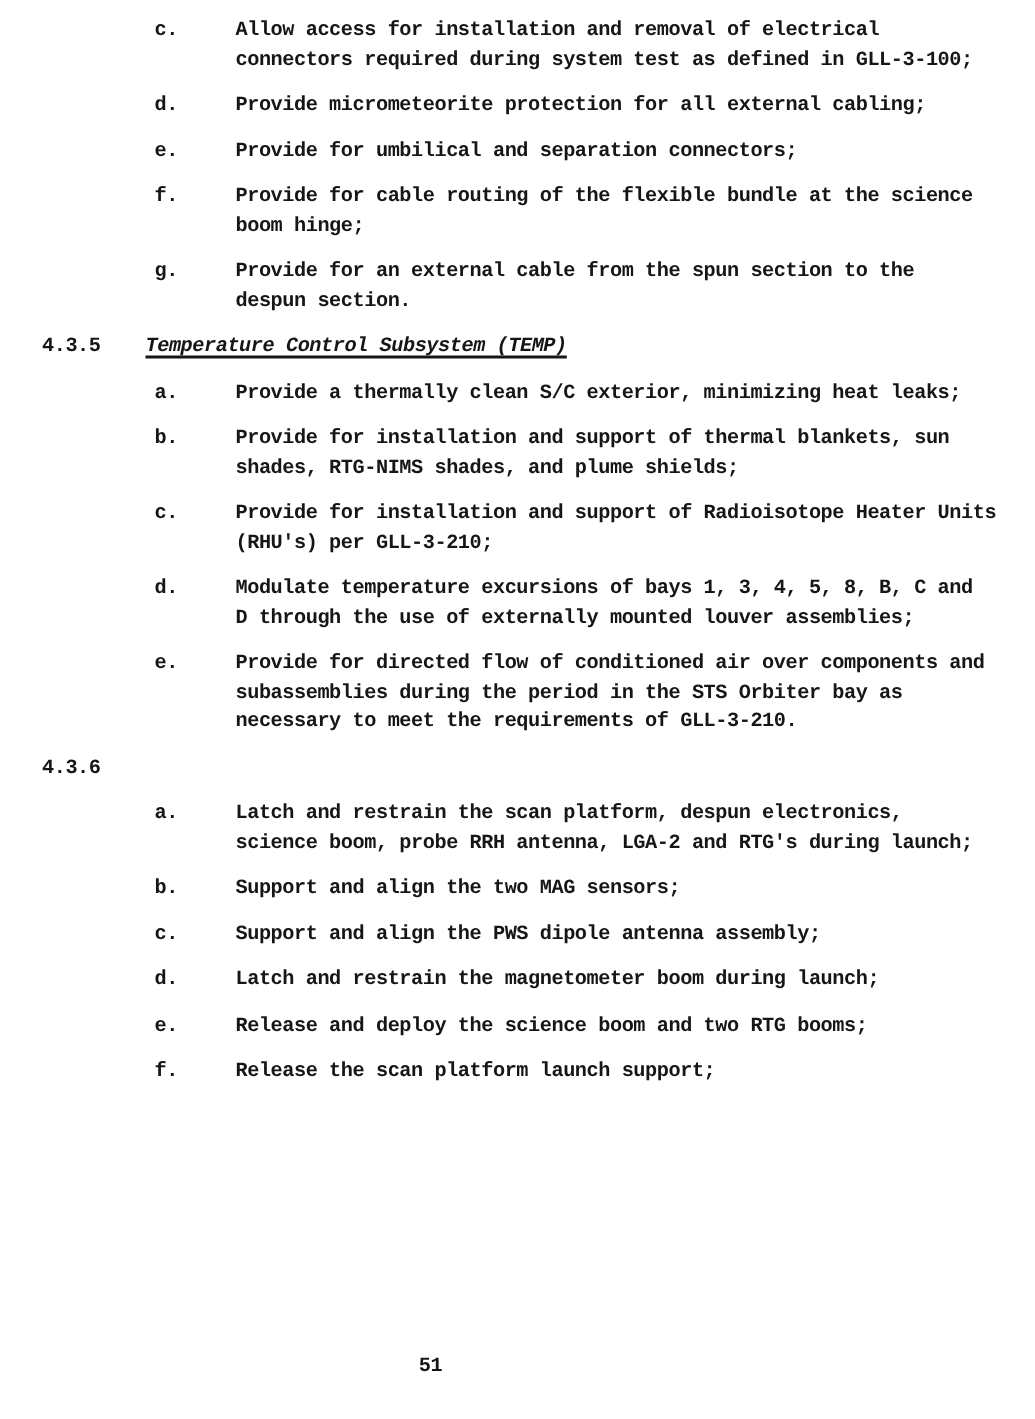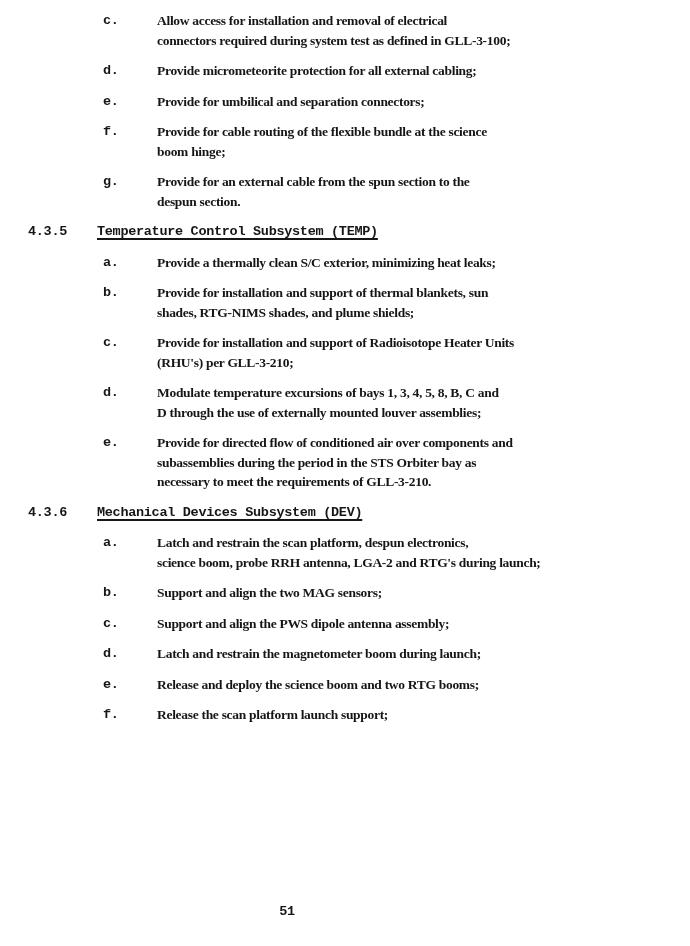--- a/index.html
+++ b/index.html
@@ -30,35 +30,35 @@
     display: flex;
     margin: 0 0 11px 103px;
   }
   .list-item .lbl {
     flex: none;
     width: 54px;
   }
   .list-item .txt {
     white-space: pre-line;
     flex: 1;
-    font-family: Liberation Serif, serif;
   }
   .sec-head {
     display: flex;
     margin: 0 0 11px 28px;
     align-items: flex-end;
   }
   .sec-head .num {
     flex: none;
     width: 69px;
   }
   .sec-head .title {
     text-decoration: underline;
     text-decoration-thickness: 1.5px;
     text-underline-offset: 3px;
+    font-style: italic;
   }
   .para {
     margin: 0 0 11px 97px;
     white-space: pre-line;
     max-width: 575px;
   }
   .page-num {
     position: absolute;
     top: 902px;
     left: 0;
@@ -122,21 +122,20 @@
     </div>
     <div class="list-item">
       <span class="lbl">e.</span>
       <span class="txt">Provide for directed flow of conditioned air over components and
 subassemblies during the period in the STS Orbiter bay as
 necessary to meet the requirements of GLL-3-210.</span>
     </div>
 
     <div class="sec-head">
       <span class="num">4.3.6</span>
-      <span class="title">Mechanical Devices Subsystem (DEV)</span>
     </div>
 
     <div class="list-item">
       <span class="lbl">a.</span>
       <span class="txt">Latch and restrain the scan platform, despun electronics,
 science boom, probe RRH antenna, LGA-2 and RTG's during launch;</span>
     </div>
     <div class="list-item">
       <span class="lbl">b.</span>
       <span class="txt">Support and align the two MAG sensors;</span>

